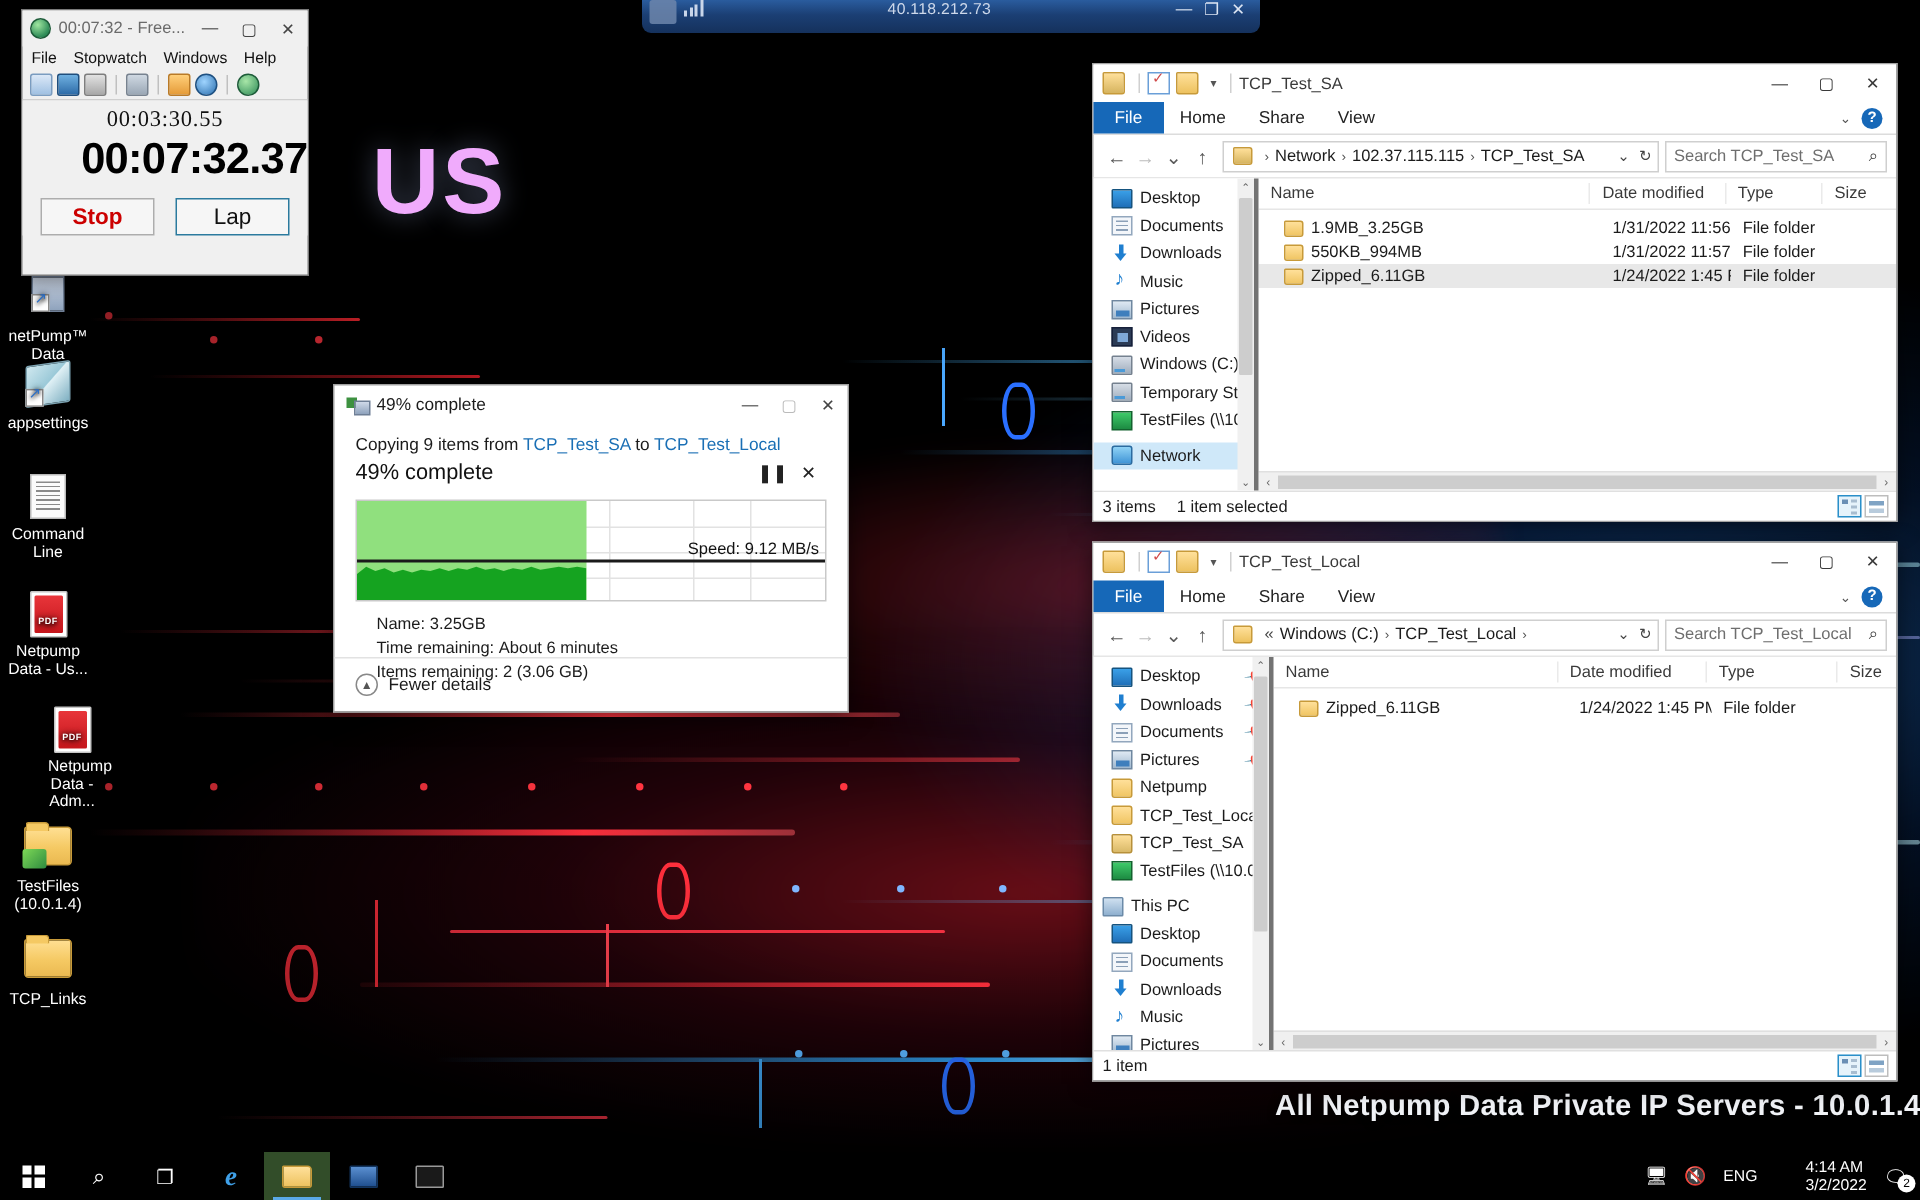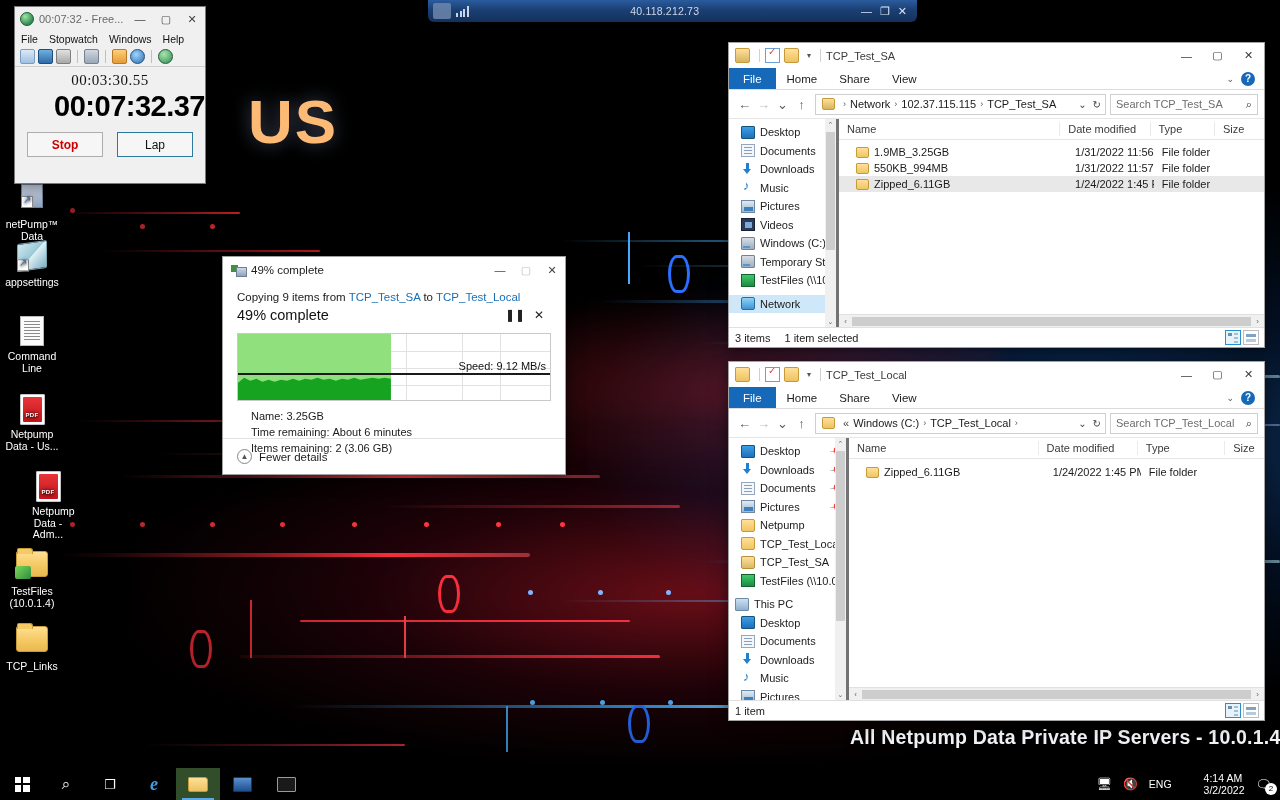--- a/index.html
+++ b/index.html
@@ -36,21 +36,21 @@
     position:absolute; border-radius:40%/50%; border:3px solid;
     background:transparent;
   }
   .wp-vignette {
     position:absolute; inset:0;
     background: radial-gradient(ellipse at 50% 55%, rgba(0,0,0,0) 30%, rgba(0,0,0,.55) 85%);
   }
   #us-text {
     position:absolute; left:248px; top:86px;
     font-size: 62px; font-weight: bold; letter-spacing: 2px;
-    color: #fdba74; font-family:"Liberation Sans", sans-serif;
+    color: #f0abfc; font-family:"Liberation Sans", sans-serif;
     text-shadow: 0 0 18px rgba(180,200,255,.35);
   }
   #bottom-banner {
     position:absolute; left:850px; top:726px; width:420px;
     color:#f0f2f6; font-size:19.5px; font-weight:bold;
     letter-spacing:.2px; text-shadow:0 0 6px rgba(0,0,0,.9);
     white-space:nowrap;
   }
 
   
@@ -108,32 +108,32 @@
   #sw-menu{ height:15px;display:flex;align-items:center;gap:11px;padding-left:6px;font-size:10.5px;color:#111;}
   #sw-tools{height:21px;display:flex;align-items:center;gap:3px;padding-left:5px;
     border-bottom:1px solid #cfcfcf;}
   .tbicn{width:15px;height:15px;border-radius:2px;}
   .tbsep{width:1px;height:13px;background:#c0c0c0;margin:0 3px;}
   #sw-body{background:#f0f0f0;padding-top:5px;text-align:center;}
   #sw-lap{font-size:15px;color:#111;font-family:"Liberation Serif",serif;letter-spacing:.5px;}
   #sw-main{font-size:29px;font-weight:bold;color:#000;letter-spacing:-.5px;margin-top:1px;
     font-family:"Liberation Sans",sans-serif;text-align:right;}
   #sw-btns{display:flex;justify-content:center;gap:14px;margin-top:9px;}
-  #sw-btns button{width:76px;height:25px;font-size:12px;background:#f6f6f6;
+  #sw-btns button{width:76px;height:25px;font-size:15px;background:#f6f6f6;
     border:1px solid #adadad;cursor:default;font-family:"Liberation Sans",sans-serif;}
   #sw-stop{color:#cc0000;font-weight:bold;}
   #sw-lapb{border:1px solid #2b7a9e !important;color:#111;}
 
   
   #rdp-bar{
-    position:absolute;left:428px;top:0;width:489px;height:22px;
+    position:absolute;left:428px;top:0;width:412px;height:22px;
     background:linear-gradient(180deg,#2a5c9e 0%,#1b3f74 45%,#15315c 100%);
     border:1px solid #0e2banc; border-top:none;
     border-radius:0 0 6px 6px;
-    display:flex;align-items:center;color:#cdd8ea;font-size:10.5px;
+    display:flex;color:#cdd8ea;font-size:10.5px;
     box-shadow:0 1px 4px rgba(0,0,0,.6);
   }
   #rdp-bar .pin{width:18px;height:16px;margin-left:5px;background:#6d86ab;border-radius:2px;opacity:.85;}
   #rdp-bar .sig{margin-left:5px;display:flex;align-items:flex-end;gap:1.5px;height:11px;}
   #rdp-bar .sig i{display:block;width:2px;background:#c9d6ea;}
   #rdp-bar .ttl{flex:1;text-align:center;letter-spacing:.2px;}
   #rdp-bar .ctrls{display:flex;gap:8px;margin-right:10px;font-size:11px;color:#dbe4f2;}
 
   
   #copydlg{ left:222px; top:256px; width:344px; height:219px;

